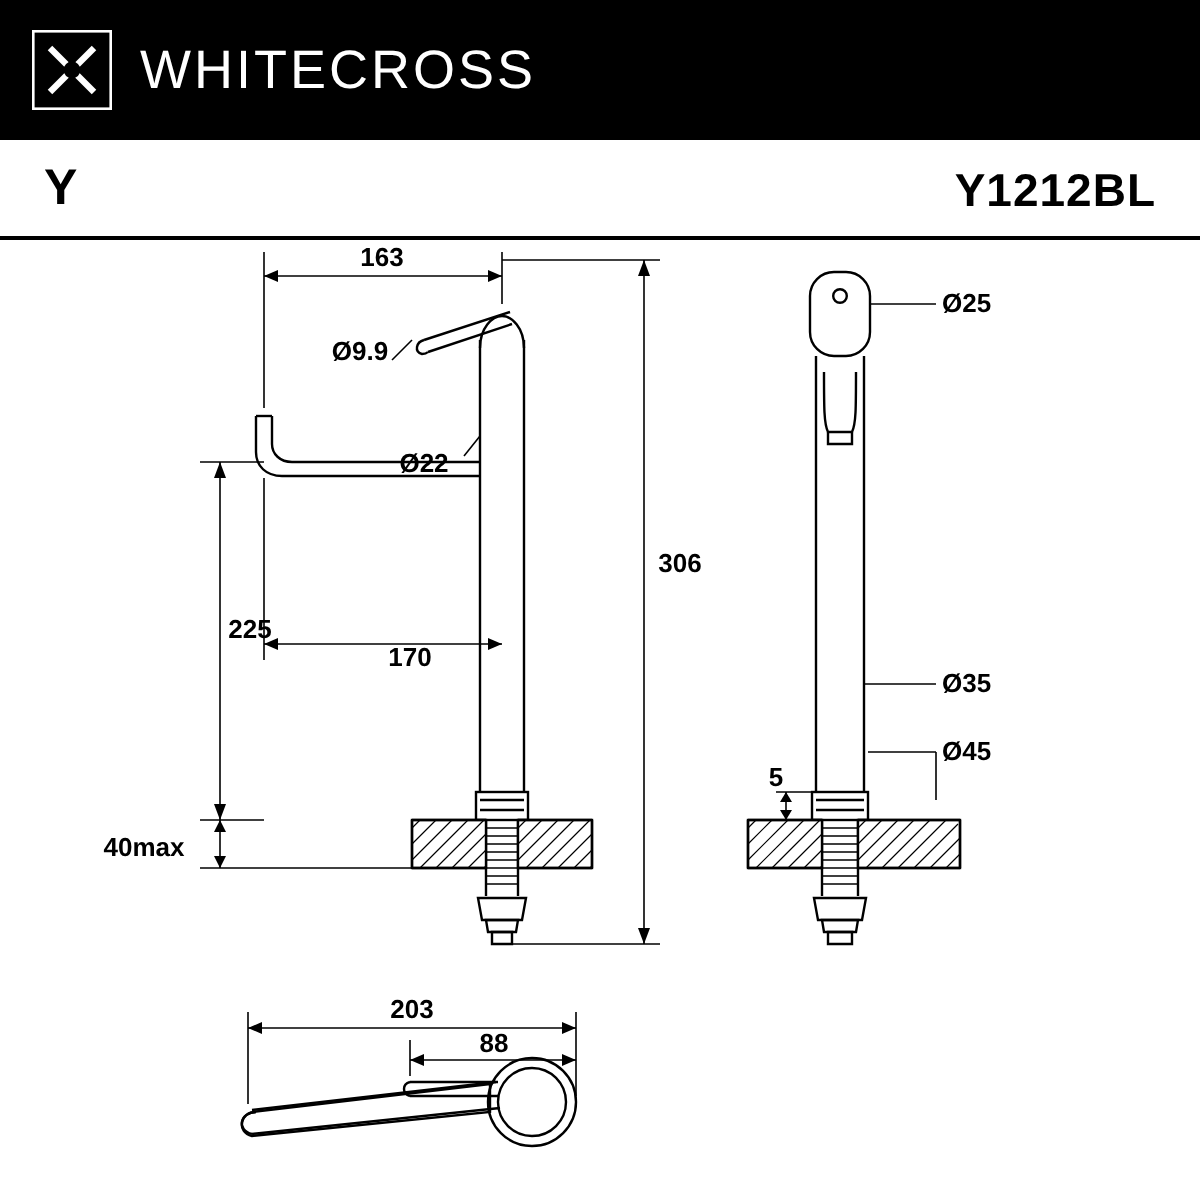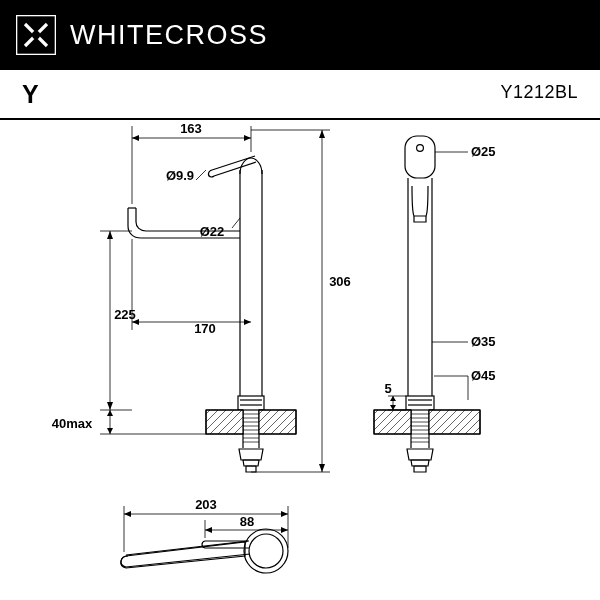--- a/index.html
+++ b/index.html
@@ -61,22 +61,22 @@
     left: 22px;
     top: 10px;
     font-size: 25px;
     font-weight: 700;
     color: #000000;
   }
   .model-code {
     position: absolute;
     right: 22px;
     top: 12px;
-    font-size: 18px;
-    font-weight: 400;
+    font-size: 23px;
+    font-weight: 700;
     color: #000000;
     letter-spacing: 0.5px;
   }
   .rule {
     position: absolute;
     left: 0;
     top: 118px;
     width: 600px;
     height: 2px;
     background: #000000;

